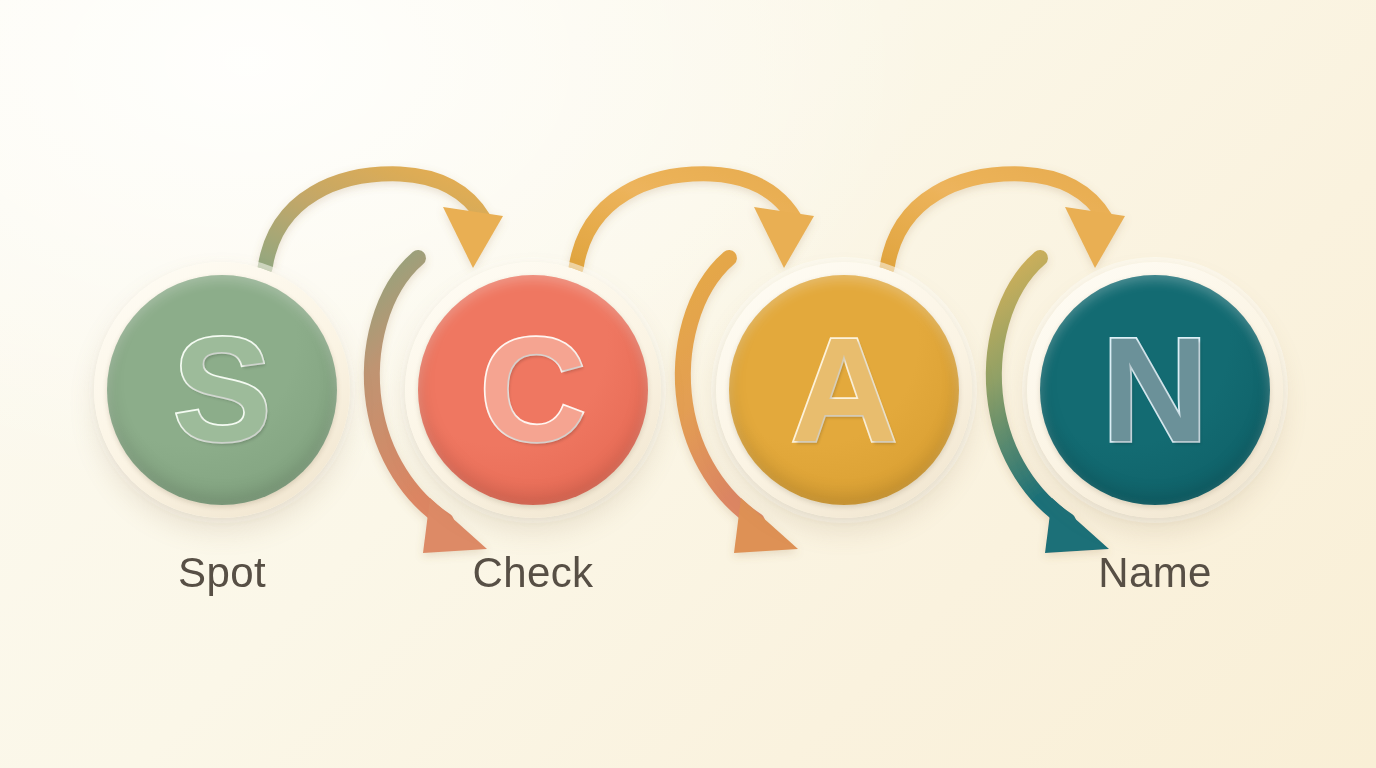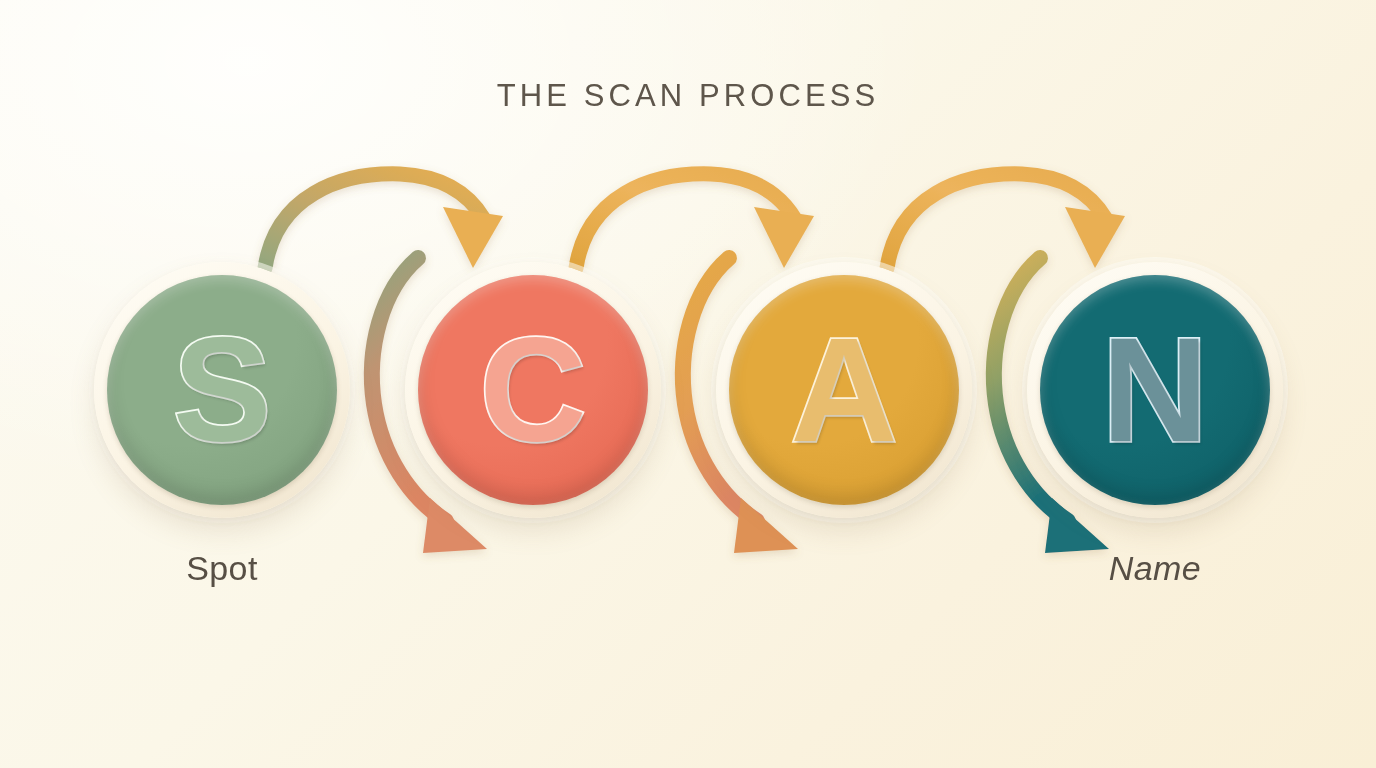--- a/index.html
+++ b/index.html
@@ -83,33 +83,32 @@
     letter-spacing: 0;
     user-select: none;
   }
 
   
   .node-label {
     position: absolute;
     top: 549px;
     width: 260px;
     text-align: center;
-    font-size: 34px;
+    font-size: 42px;
     font-weight: 300;
     letter-spacing: 0.4px;
     color: #574F45;
     white-space: nowrap;
   }
 </style>
 </head>
 <body>
 
 <div id="stage">
 
-  <div id="title">THE SCAN PROCESS</div>
 
   <svg id="arrows" viewBox="0 0 1376 768">
     <defs>
 
       <linearGradient id="gTop1" x1="0" y1="1" x2="1" y2="0">
         <stop offset="0%" stop-color="#93A77F"></stop>
         <stop offset="45%" stop-color="#C2A768"></stop>
         <stop offset="100%" stop-color="#E8AE4E"></stop>
       </linearGradient>
       <linearGradient id="gTop2" x1="0" y1="1" x2="1" y2="0">
@@ -196,29 +195,30 @@
     </div>
   </div>
   <div class="node-label" style="left:92px;">Spot</div>
 
   <div class="node" id="node-1" style="left:405px;">
     <div class="ring"></div>
     <div class="disc" id="disc-1" style="background: radial-gradient(circle at 36% 28%, rgb(239, 119, 97) 0%, rgb(239, 119, 97) 48%, rgb(226, 100, 78) 100%);">
       <span class="glyph" id="glyph-1" style="color: rgb(245, 164, 145); -webkit-text-stroke: 3.5px rgb(255, 246, 241); paint-order: stroke; text-shadow: rgba(0, 0, 0, 0.17) 2px 3px 3px;">C</span>
     </div>
   </div>
+  <div class="node-label" style="left:403px;">Check</div>
 
   <div class="node" id="node-2" style="left:716px;">
     <div class="ring"></div>
     <div class="disc" id="disc-2" style="background: radial-gradient(circle at 36% 28%, rgb(227, 169, 60) 0%, rgb(227, 169, 60) 48%, rgb(212, 154, 45) 100%);">
       <span class="glyph" id="glyph-2" style="color: rgb(232, 189, 110); -webkit-text-stroke: 3.5px rgb(253, 242, 218); paint-order: stroke; text-shadow: rgba(0, 0, 0, 0.17) 2px 3px 3px;">A</span>
     </div>
   </div>
 
   <div class="node" id="node-3" style="left:1027px;">
     <div class="ring"></div>
     <div class="disc" id="disc-3" style="background: radial-gradient(circle at 36% 28%, rgb(19, 107, 114) 0%, rgb(19, 107, 114) 48%, rgb(13, 92, 99) 100%);">
       <span class="glyph" id="glyph-3" style="color: rgb(107, 145, 153); -webkit-text-stroke: 3.5px rgb(220, 239, 246); paint-order: stroke; text-shadow: rgba(0, 0, 0, 0.17) 2px 3px 3px;">N</span>
     </div>
   </div>
-  <div class="node-label" style="left:1025px;font-style:italic;">Name</div>
+  <div class="node-label" style="left:1025px;">Name</div>
 
 </div>
 
 </body></html>

